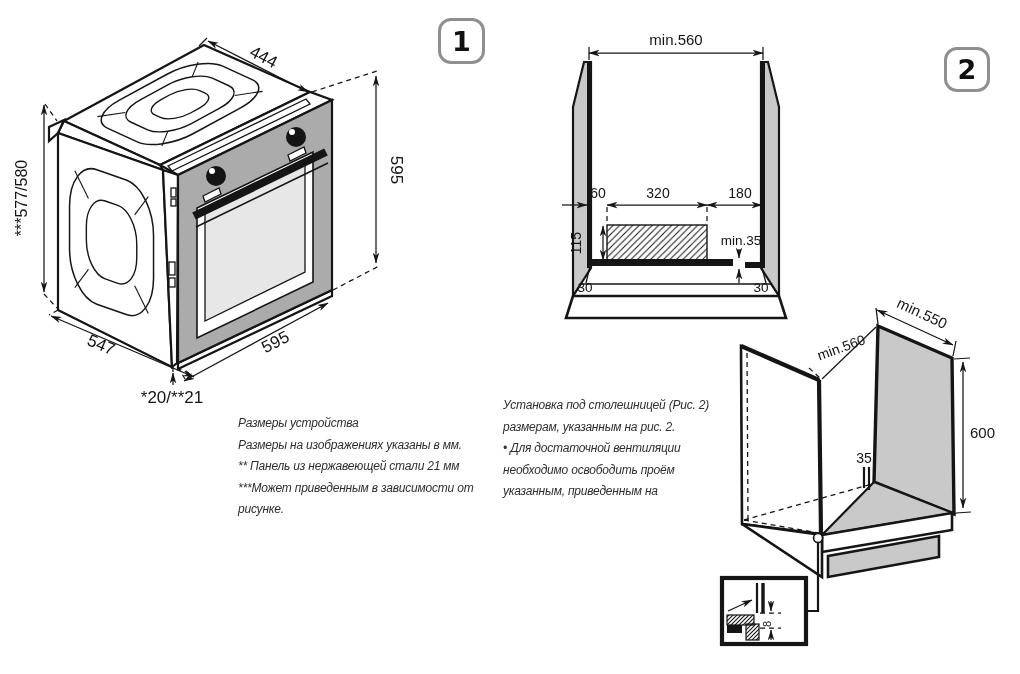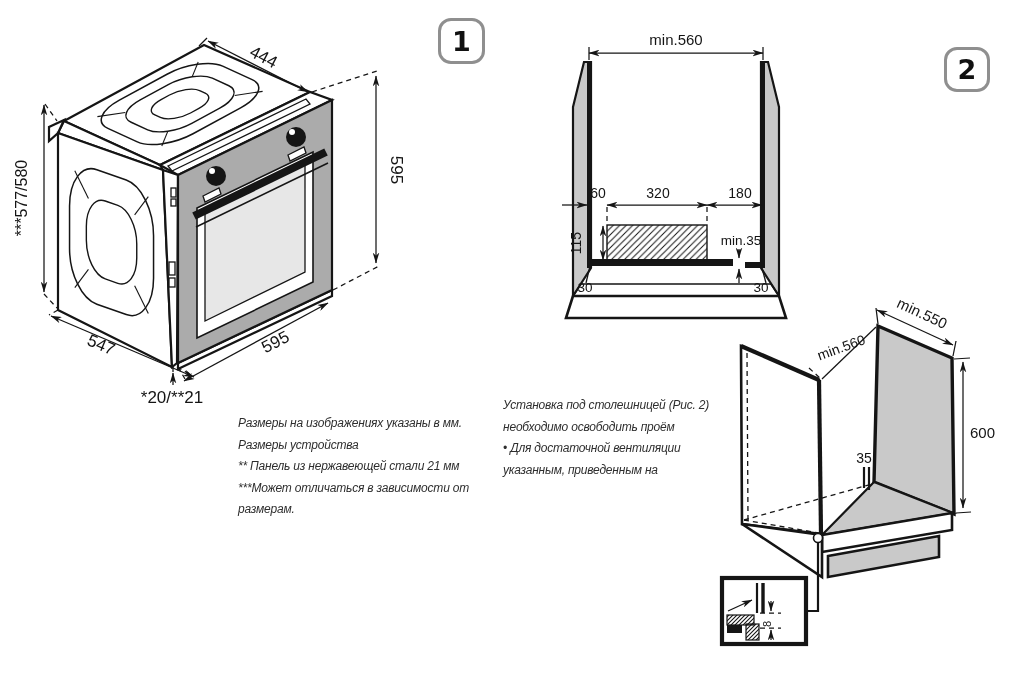--- a/index.html
+++ b/index.html
@@ -266,27 +266,28 @@
       <line class="dim" x1="771" y1="601" x2="771" y2="611" marker-end="url(#ar3)"></line>
       <line class="dim" x1="771" y1="640" x2="771" y2="630" marker-end="url(#ar3)"></line>
       <text class="t11 mid" x="771" y="624" transform="rotate(-90 771 624)">8</text>
     </g>
   </svg>
 
   <div class="badge" id="badge1">1</div>
   <div class="badge" id="badge2">2</div>
 
   <div class="notes" id="notes1">
+    <div>Размеры устройства</div>
     <div>Размеры на изображениях указаны в мм.</div>
-    <div>Размеры устройства</div>
     <div>** Панель из нержавеющей стали 21 мм</div>
-    <div>***Может отличаться в зависимости от</div>
-    <div>размерам.</div>
+    <div>***Может приведенным в зависимости от</div>
+    <div>рисунке.</div>
   </div>
 
   <div class="notes" id="notes2">
     <div>Установка под столешницей (Рис. 2)</div>
+    <div>размерам, указанным на рис. 2.</div>
+    <div>• Для достаточной вентиляции</div>
     <div>необходимо освободить проём</div>
-    <div>• Для достаточной вентиляции</div>
     <div>указанным, приведенным на</div>
   </div>
 
 </div>
 
 </body></html>

